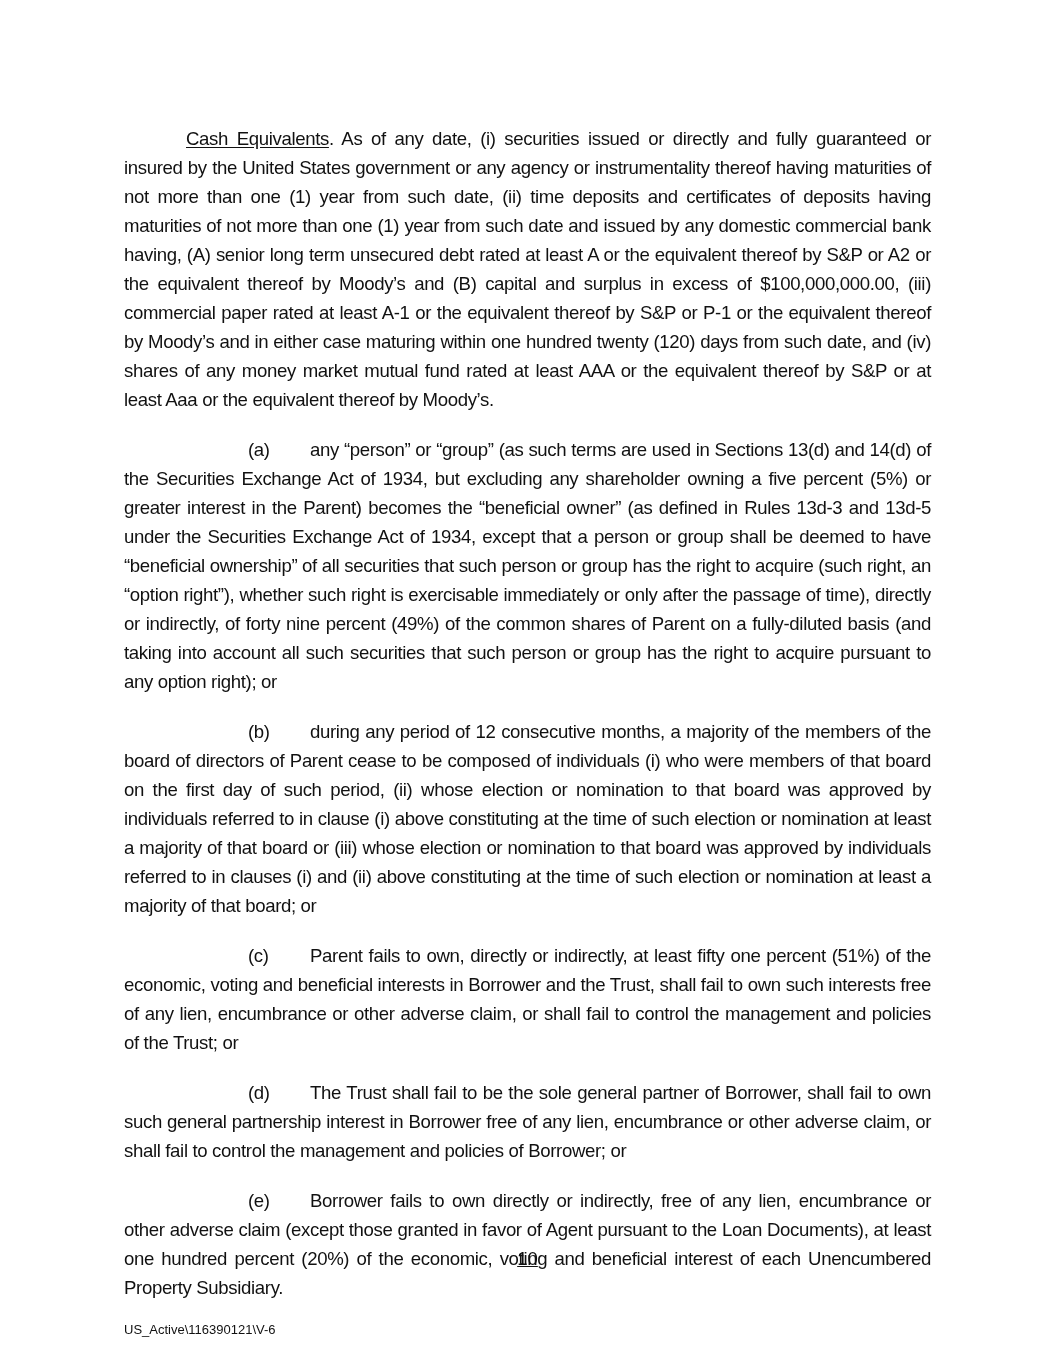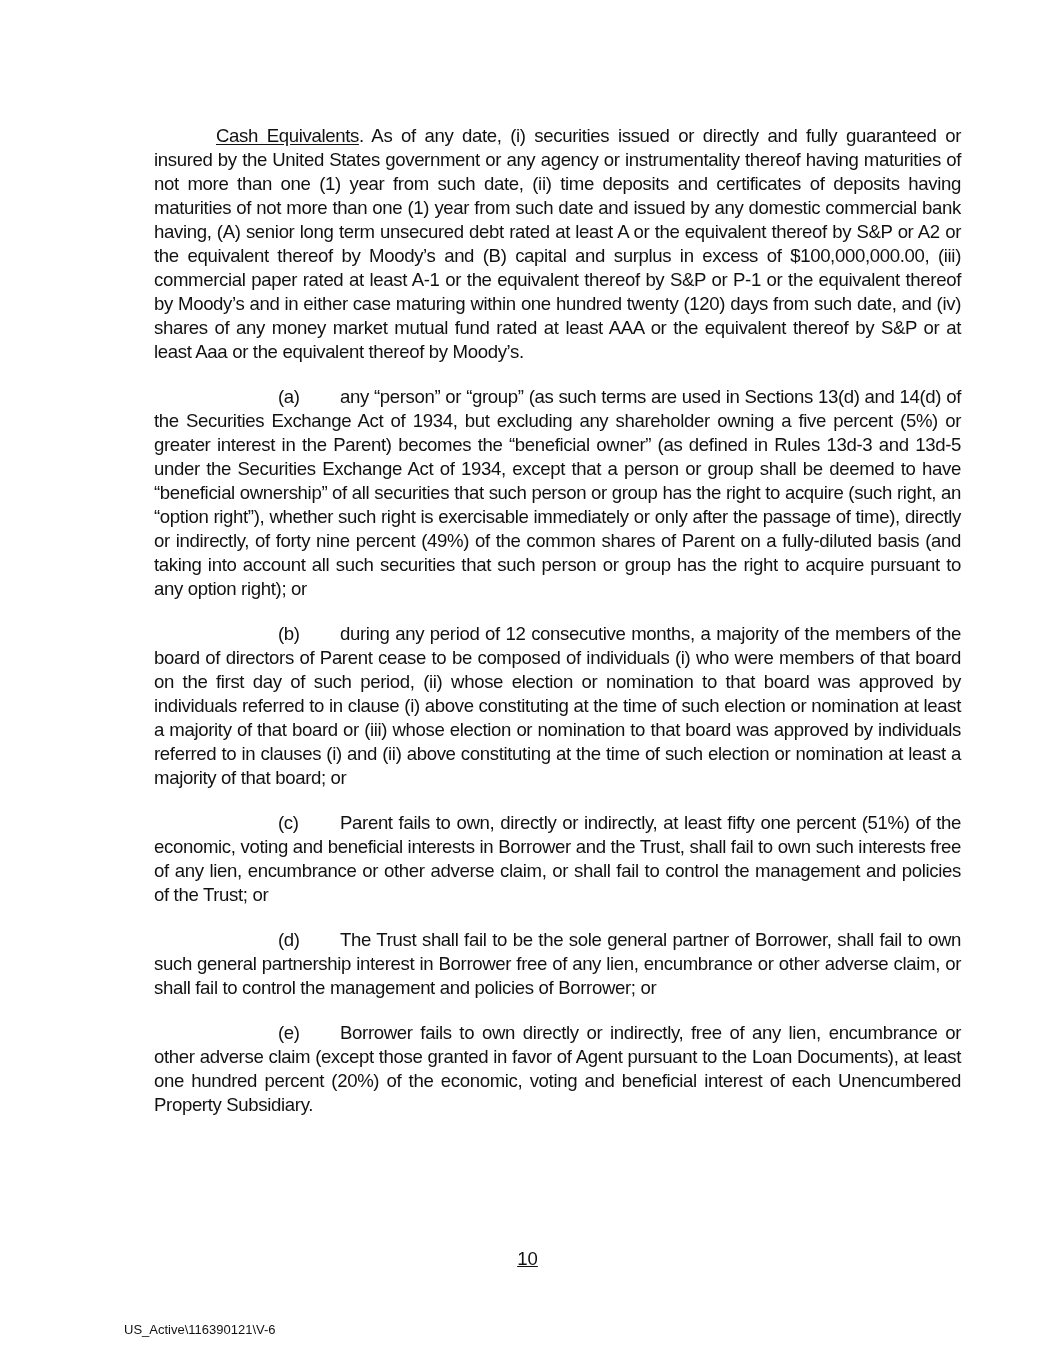--- a/index.html
+++ b/index.html
@@ -1,22 +1,21 @@
 <!DOCTYPE html>
 <html><head>
   <meta charset="utf-8">
   <style>
     html, body { margin: 0; padding: 0; background: #ffffff; }
     body { width: 1055px; height: 1365px; position: relative; overflow: hidden; }
     .page {
       position: absolute; left: 124px; top: 124px; width: 807px;
       font-family: "Liberation Sans", sans-serif;
-      font-size: 18.6px; line-height: 24px; color: #111111;
+      font-size: 18.6px; line-height: 29px; color: #111111;
       letter-spacing: -0.35px;
-      margin-left: 30px;
     }
     .para { margin: 0 0 21px 0; text-align: justify; text-align-last: left; }
     .def { text-indent: 62px; }
     .clause { text-indent: 124px; }
     .term { text-decoration: underline; text-underline-offset: 2px; }
     .clause-label { display: inline-block; width: 62px; text-indent: 0; }
     .page-number {
       position: absolute; left: 0; width: 1055px; top: 1248px; text-align: center;
       font-family: "Liberation Sans", sans-serif; font-size: 18.6px; color: #111; text-decoration: underline;
     }

